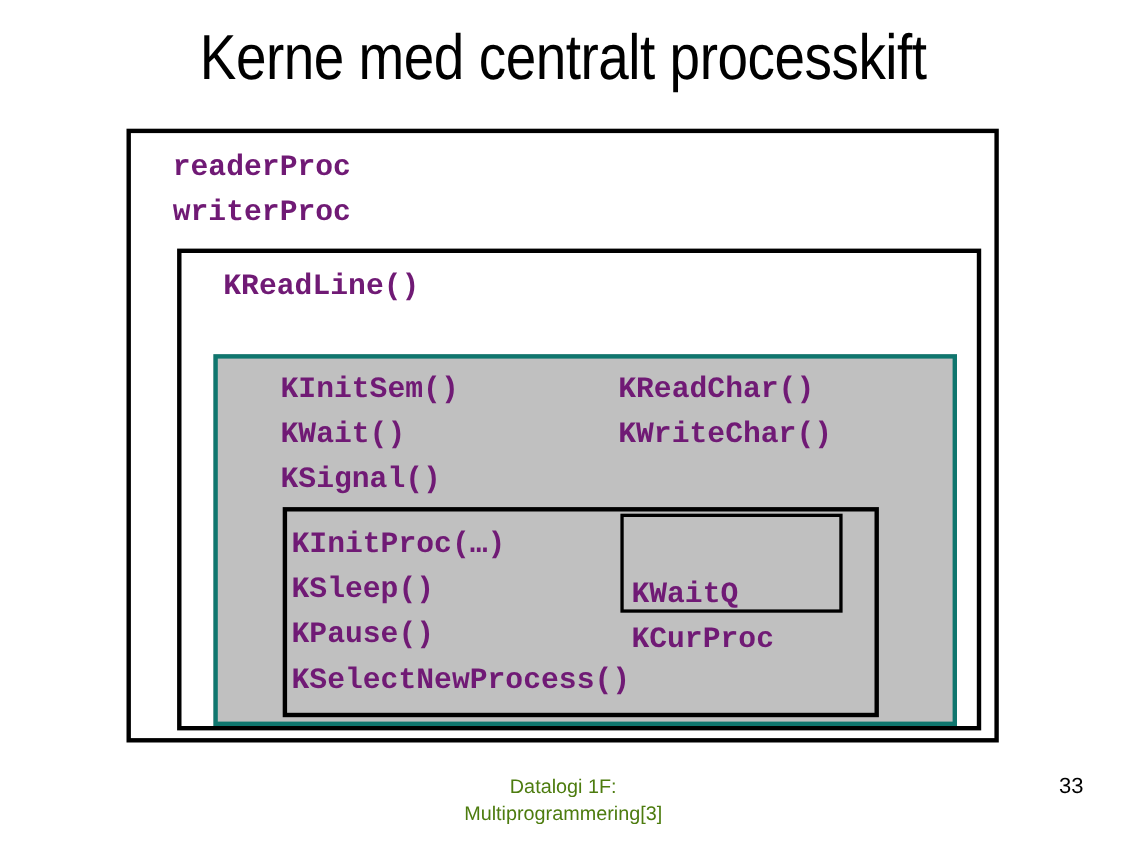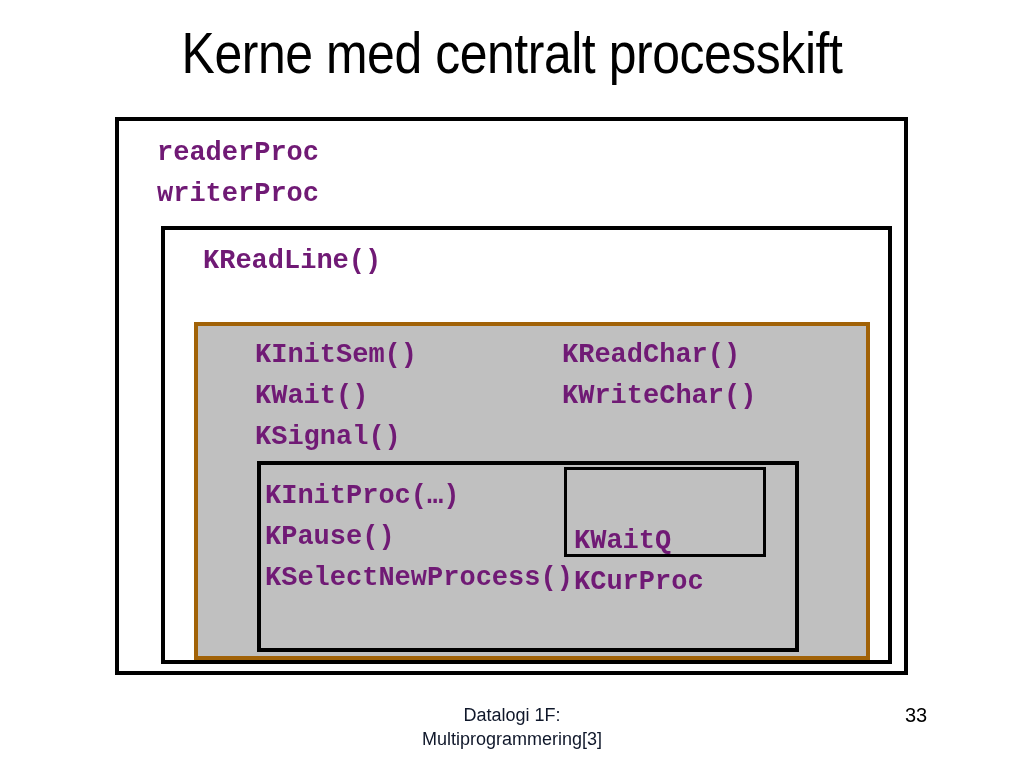--- a/index.html
+++ b/index.html
@@ -58,21 +58,21 @@
     border: 4px solid #000000;
     box-sizing: border-box;
   }
   .layer-ksem {
     position: absolute;
     left: 29px;
     top: 92px;
     width: 676px;
     height: 338px;
     background: #c0c0c0;
-    border: 4px solid #a16207;
+    border: 4px solid #0f766e;
     box-sizing: border-box;
   }
   .layer-kproc {
     position: absolute;
     left: 59px;
     top: 135px;
     width: 542px;
     height: 191px;
     background: #c0c0c0;
     border: 4px solid #000000;
@@ -146,28 +146,28 @@
   
   .footer-center {
     position: absolute;
     left: 262px;
     top: 703px;
     width: 500px;
     text-align: center;
     font-family: "Liberation Sans", sans-serif;
     font-size: 18px;
     line-height: 24px;
-    color: #0f172a;
+    color: #4d7c0f;
   }
   .footer-page {
     position: absolute;
     left: 905px;
     top: 703px;
     width: 80px;
-    text-align: left;
+    text-align: right;
     font-family: "Liberation Sans", sans-serif;
     font-size: 20px;
     line-height: 24px;
     color: #000000;
   }
 </style>
 </head>
 <body>
 
 <div class="slide">
@@ -197,20 +197,21 @@
 
         <ul class="codelist ksem-col-right">
           <li>KReadChar()</li>
           <li>KWriteChar()</li>
         </ul>
 
         <div class="layer-kproc">
 
           <ul class="codelist kproc-list">
             <li>KInitProc(…)</li>
+            <li>KSleep()</li>
             <li>KPause()</li>
             <li>KSelectNewProcess()</li>
           </ul>
 
           <div class="layer-kvars">
             <ul class="codelist kvars-list">
               <li>KWaitQ</li>
               <li>KCurProc</li>
             </ul>
           </div>

